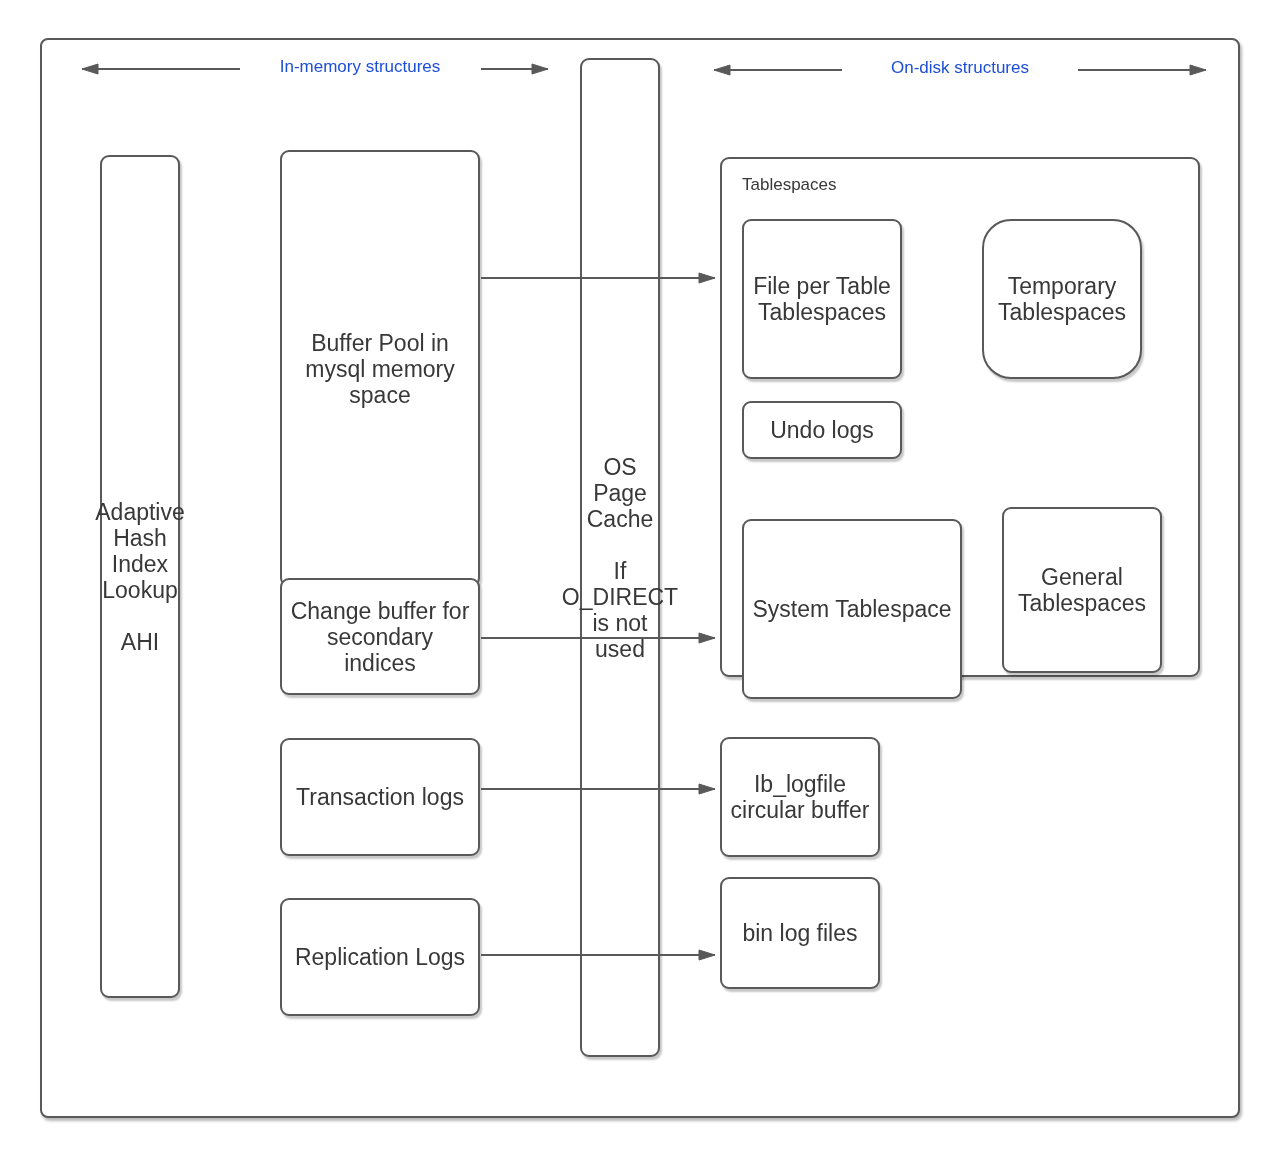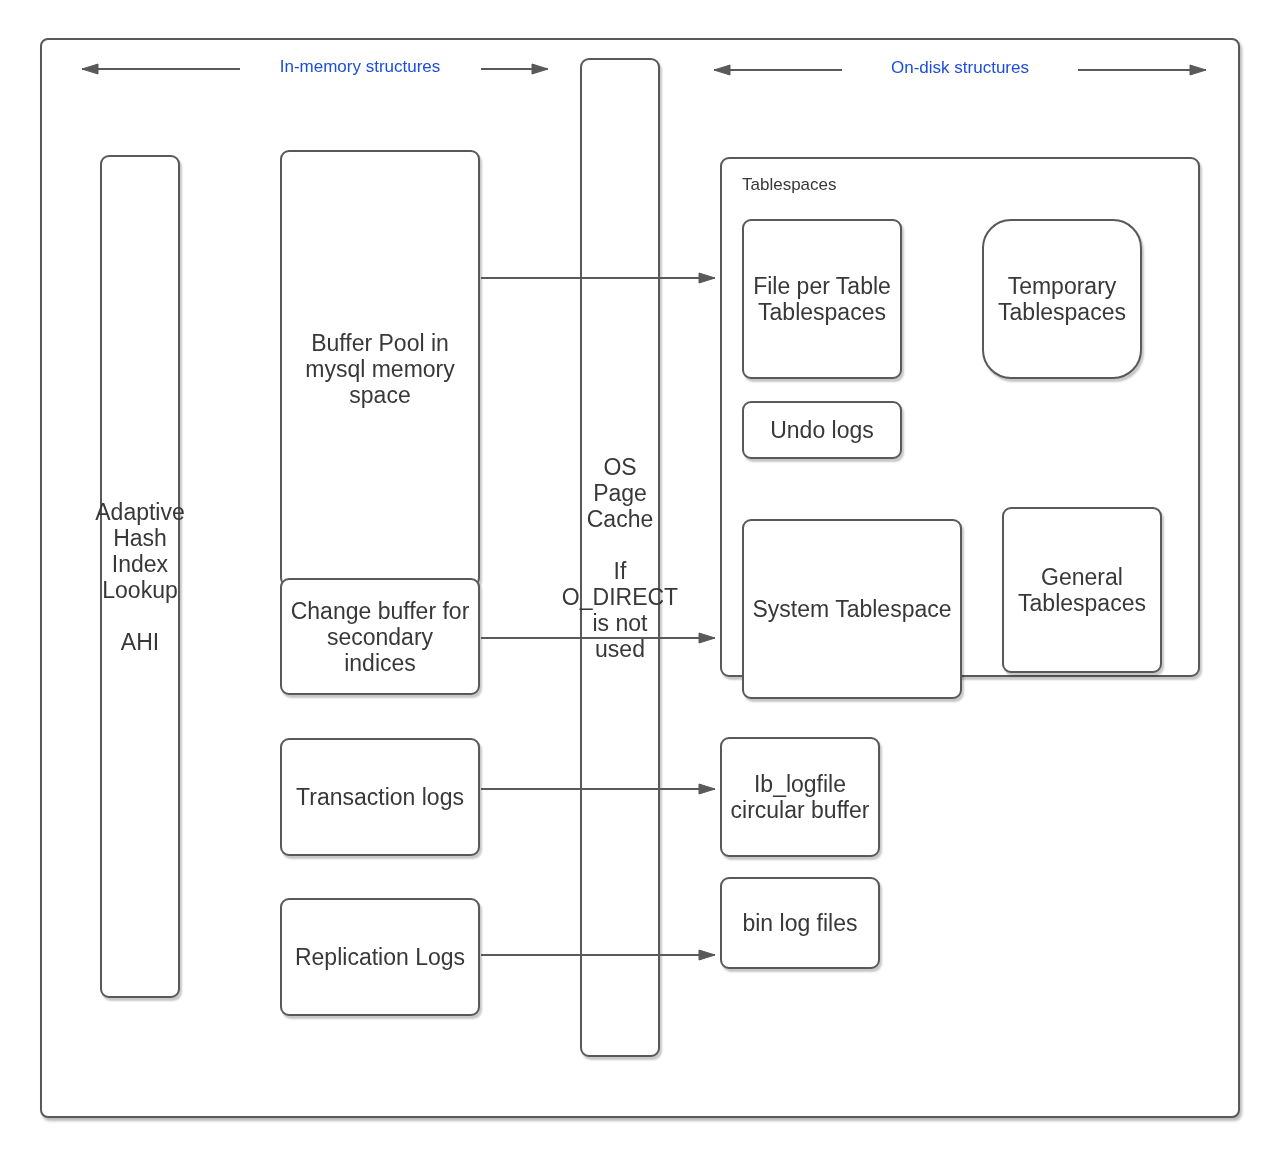--- a/index.html
+++ b/index.html
@@ -150,21 +150,21 @@
       <div class="txt-line">General</div>
       <div class="txt-line">Tablespaces</div>
     </div>
   </div>
 
   <div class="box" style="left:720px; top:737px; width:160px; height:120px;">
     <div class="txt-line">Ib_logfile</div>
     <div class="txt-line">circular buffer</div>
   </div>
 
-  <div class="box" style="left:720px; top:877px; width:160px; height:92px;">
+  <div class="box" style="left:720px; top:877px; width:160px; height:112px;">
     <div class="txt-line">bin log files</div>
   </div>
 
   <svg id="arrow-layer" viewBox="0 0 1280 1160" xmlns="http://www.w3.org/2000/svg">
     <defs>
       <marker id="ah" markerUnits="userSpaceOnUse" markerWidth="20" markerHeight="14" refX="17" refY="6" orient="auto">
         <path d="M1,1 L17,6 L1,11 Z" fill="#595959" stroke="#595959" stroke-width="1"></path>
       </marker>
     </defs>
     <line x1="240" y1="69" x2="82" y2="69" stroke="#595959" stroke-width="2" marker-end="url(#ah)"></line>

